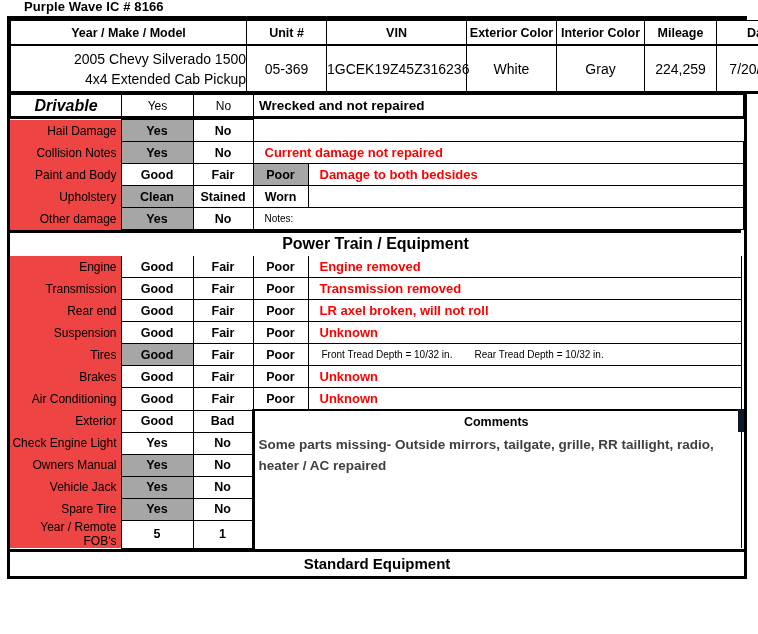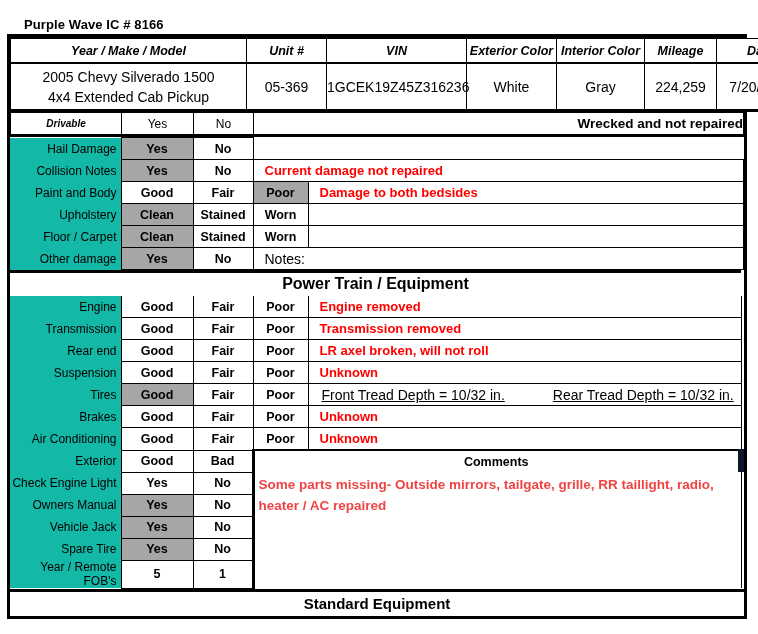--- a/index.html
+++ b/index.html
@@ -13,21 +13,21 @@
     height: 634px;
     font-family: "Liberation Sans", sans-serif;
     color: #000000;
     overflow: hidden;
   }
 
   
   .doc-title {
     font-size: 13px;
     font-weight: bold;
-    padding: 18px 0 2px 24px;
+    padding: 0 0 2px 24px;
     letter-spacing: 0.1px;
     line-height: 14px;
   }
 
   
   .sheet {
     margin: 0 7px 0 7px;
     border: 3px solid #000;
     border-top-width: 4px;
     width: 740px;
@@ -47,43 +47,43 @@
     vertical-align: middle;
     background: #fff;
   }
 
   
   .veh-head td {
     font-weight: bold;
     font-size: 12.5px;
     height: 23px;
     border-width: 1px 1px 2px 1px;
-    font-style: italic;
   }
   .veh-vals td {
     font-size: 14px;
     height: 45px;
     border-bottom: 3px solid #000;
   }
   .veh-vals td.model {
     line-height: 20px;
+    text-align: right;
   }
 
   
   .drivable-row td {
     height: 21px;
     border-bottom: 3px solid #000;
   }
   .drivable-label {
     font-style: italic;
     font-weight: bold;
-    font-size: 10px;
+    font-size: 16px;
   }
   .drivable-note {
-    text-align: right;
+    text-align: left;
     font-weight: bold;
     font-size: 13.5px;
     padding-left: 5px;
   }
 
   
   .section-bar td {
     font-size: 16px;
     font-weight: bold;
     height: 22px;
@@ -99,73 +99,72 @@
   
   .cl td {
     height: 21px;
   }
   .cl td.rowlabel {
     text-align: right;
     font-size: 12px;
     font-weight: normal;
     padding-right: 4px;
     border: none;
-    background: #14b8a6;
+    background: #ef4444;
   }
   .cl td.opt {
     font-weight: bold;
     font-size: 12.5px;
   }
   .cl td.sel {
     background: #a6a6a6;
   }
   .cl td.note {
     text-align: left;
     padding-left: 11px;
     font-size: 13px;
     font-weight: bold;
     color: #ff0000;
   }
   .cl td.note.plain {
     color: #000;
     font-weight: normal;
-    font-size: 14px;
+    font-size: 10px;
     margin-left: 13px;
   }
   .cl td.nb {
     border: none;
     background: #fff;
   }
 
   .tread {
     display: flex;
-    gap: 48px;
+    gap: 22px;
     padding-left: 2px;
-    text-decoration: underline;
   }
 
   
   .comments-head {
     font-weight: bold;
     font-size: 12.5px;
     height: 21px;
     border-left: 3px solid #000;
     border-top: 2px solid #000;
     border-right: 6px solid #0f172a;
     border-bottom: none;
   }
   .comments-body {
     border-left: 3px solid #000;
     border-top: none;
     border-bottom: none;
     border-right: 1px solid #000;
     text-align: left;
     vertical-align: top;
     padding: 2px 4px 0 4px;
-    color: #ef4444;
+    color: #404040;
     font-weight: bold;
     font-size: 13.5px;
     line-height: 21px;
   }
 
   
   .std-head td {
     font-size: 15px;
     font-weight: bold;
     height: 24px;
@@ -268,27 +267,20 @@
 
 
     <tr class="cl">
       <td class="rowlabel">Upholstery</td>
       <td class="opt sel">Clean</td>
       <td class="opt">Stained</td>
       <td class="opt">Worn</td>
       <td class="note"></td>
     </tr>
 
-    <tr class="cl">
-      <td class="rowlabel">Floor / Carpet</td>
-      <td class="opt sel">Clean</td>
-      <td class="opt">Stained</td>
-      <td class="opt">Worn</td>
-      <td class="note"></td>
-    </tr>
 
     <tr class="cl">
       <td class="rowlabel">Other damage</td>
       <td class="opt sel">Yes</td>
       <td class="opt">No</td>
       <td class="note plain" colspan="2">Notes:</td>
     </tr>
   </tbody>
     </table>
 

